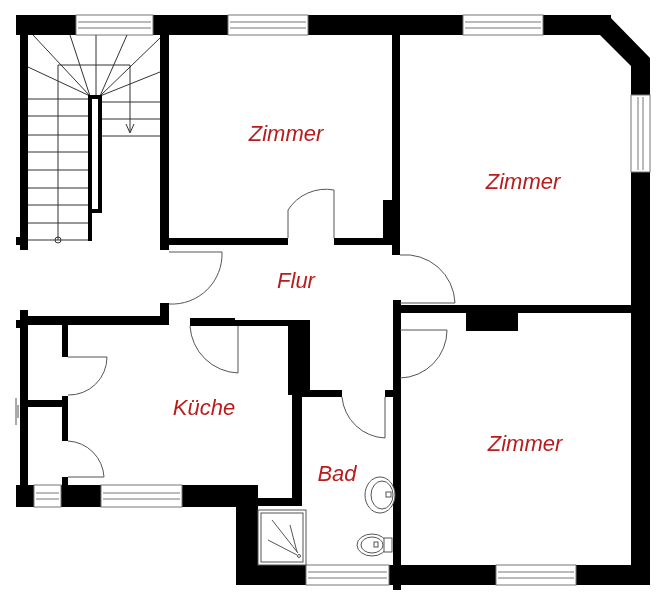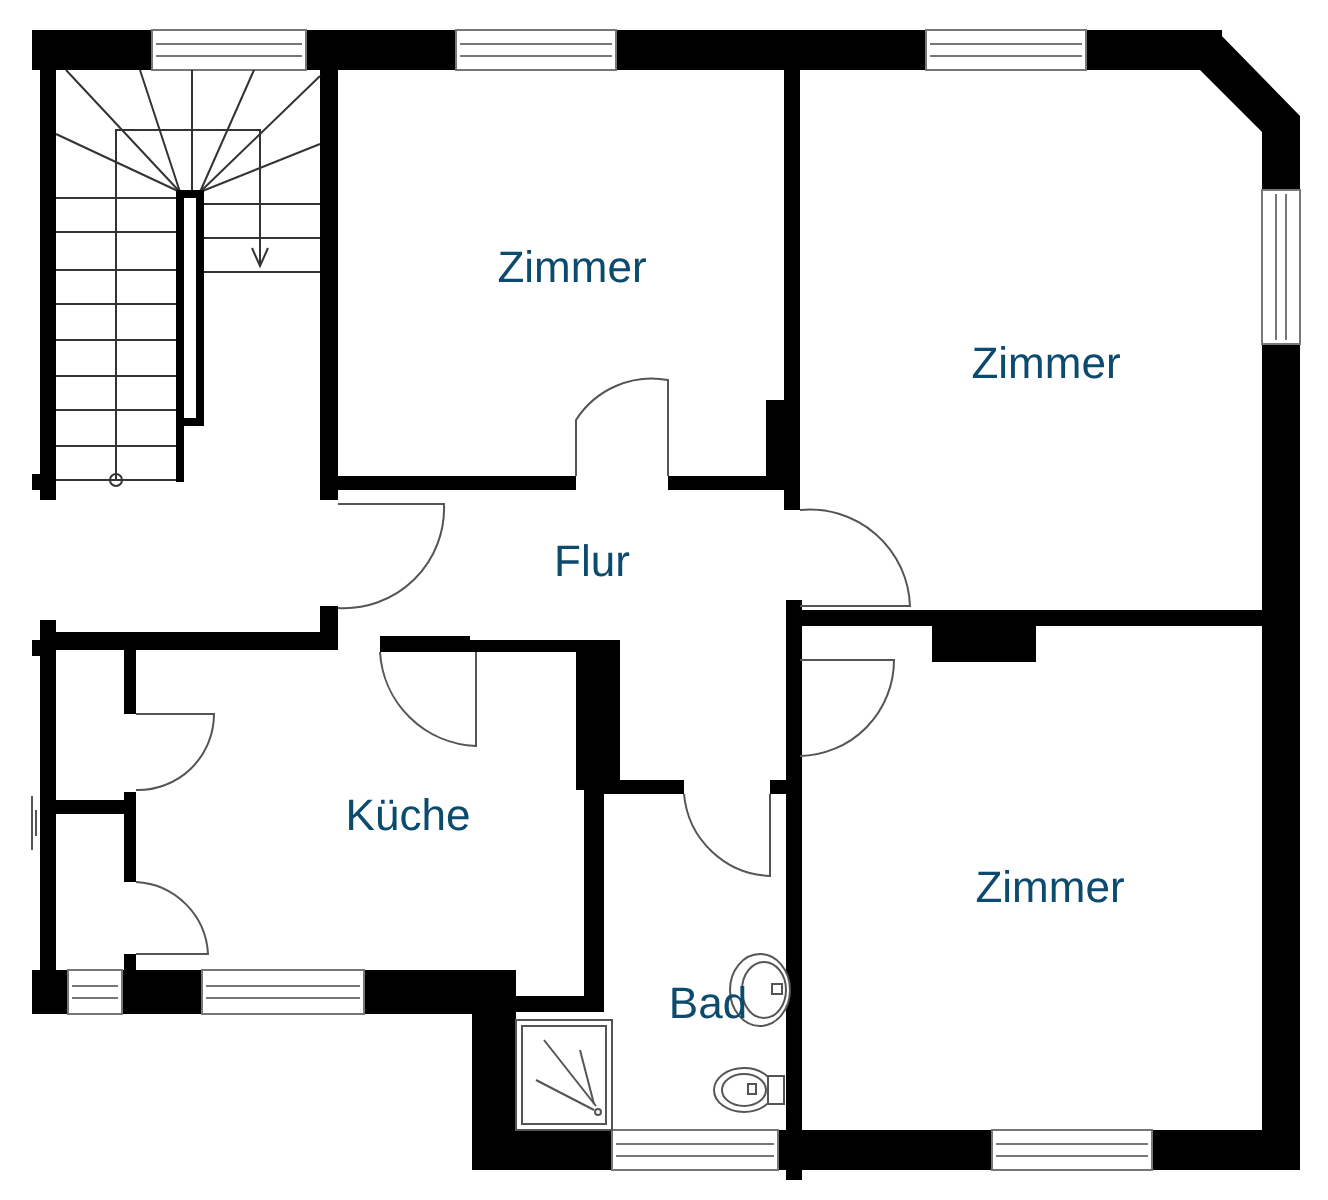--- a/index.html
+++ b/index.html
@@ -4,21 +4,21 @@
 <style>
   html,body{margin:0;padding:0;background:#ffffff;}
   body{width:664px;height:600px;overflow:hidden;position:relative;font-family:"Liberation Sans",sans-serif;}
   #plan{position:absolute;left:0;top:0;width:664px;height:600px;}
   .wall{fill:#000;}
   .win{fill:#fff;stroke:#777;stroke-width:1;}
   .winl{stroke:#777;stroke-width:1;fill:none;}
   .door{fill:none;stroke:#555;stroke-width:1;}
   .stair{fill:none;stroke:#333;stroke-width:1;}
   .fix{fill:#fff;stroke:#555;stroke-width:1;}
-  .label{position:absolute;font-size:22px;color:#0c4a6e;white-space:nowrap;transform:translate(-50%,-50%);}
+  .label{position:absolute;font-size:22px;color:#b91c1c;white-space:nowrap;transform:translate(-50%,-50%);font-style:italic;}
 </style>
 </head>
 <body>
 
 <svg id="plan" viewBox="0 0 664 600" xmlns="http://www.w3.org/2000/svg">
 
   <g>
     <rect class="wall" x="16" y="15" width="60" height="20"></rect>
     <rect class="wall" x="153" y="15" width="75" height="20"></rect>
     <rect class="wall" x="308" y="15" width="155" height="20"></rect>
@@ -153,14 +153,14 @@
   <g>
     <line class="door" x1="16" y1="398" x2="16" y2="425"></line>
     <line class="door" x1="18" y1="405" x2="18" y2="418"></line>
   </g>
 </svg>
 
 <div class="label" style="left:286px;top:134px;">Zimmer</div>
 <div class="label" style="left:523px;top:182px;">Zimmer</div>
 <div class="label" style="left:296px;top:281px;">Flur</div>
 <div class="label" style="left:204px;top:408px;">Küche</div>
-<div class="label" style="left:354px;top:474px;margin-top:28px;">Bad</div>
+<div class="label" style="left:337px;top:474px;">Bad</div>
 <div class="label" style="left:525px;top:444px;">Zimmer</div>
 
 </body></html>

